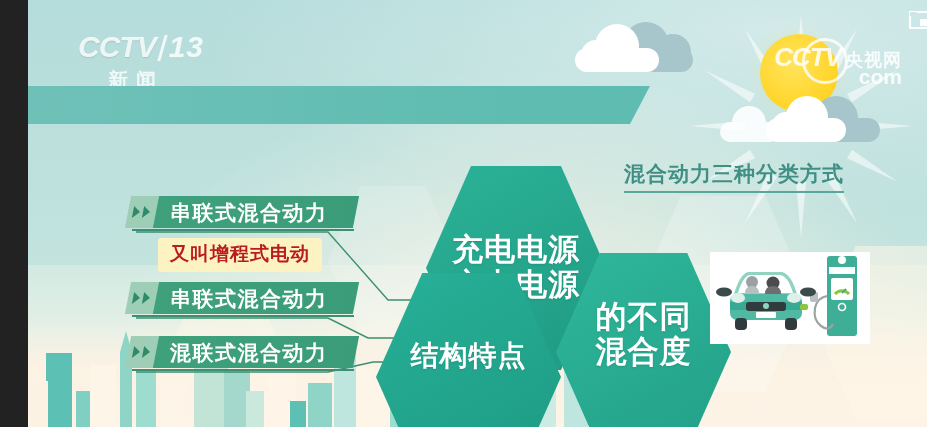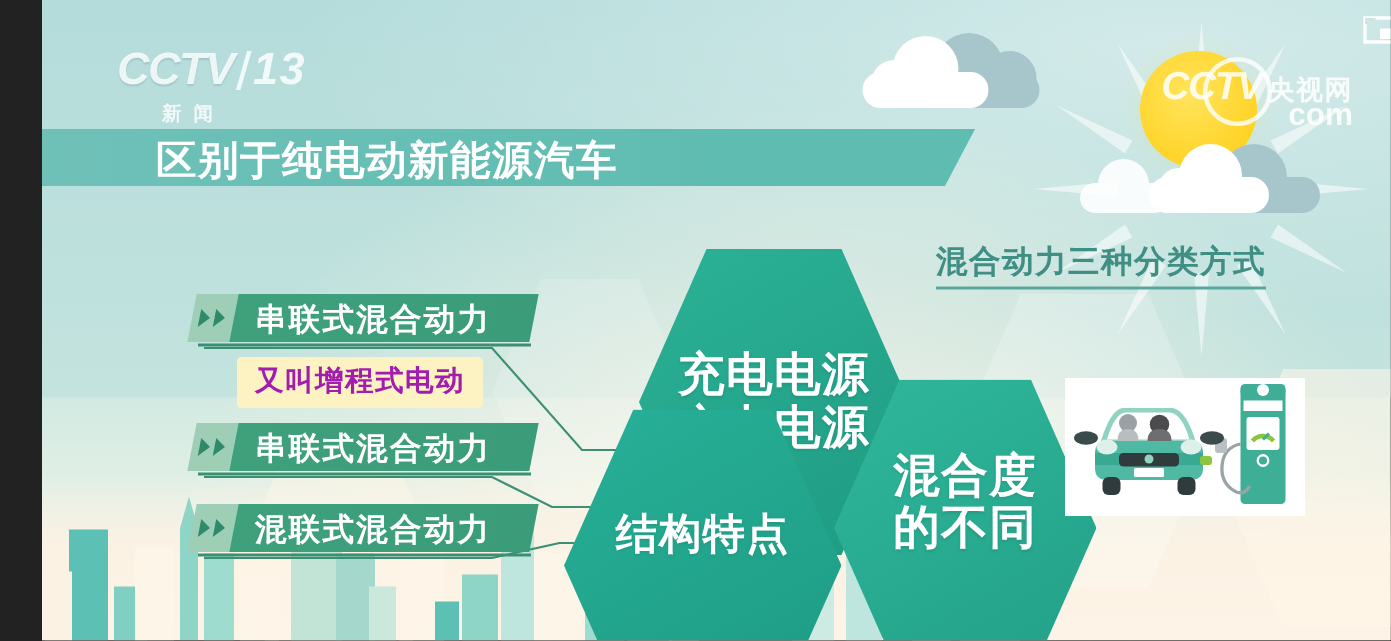--- a/index.html
+++ b/index.html
@@ -77,21 +77,21 @@
   }
   .cctv-logo .num {
     font-size: 30px; font-weight: bold; font-style: italic;
   }
   .cctv-logo .slash {
     display:inline-block; transform: skewX(-16deg);
     border-left: 3px solid rgba(255,255,255,0.82);
     height: 26px; margin: 0 5px; vertical-align: -4px;
   }
   .cctv-logo .xw {
-    font-size: 13px; font-weight: bold; letter-spacing: 8px;
+    font-size: 20px; font-weight: bold; letter-spacing: 8px;
     margin-top: 3px; margin-left: 30px; color: rgba(255,255,255,0.80);
   }
 
   
   .wm {
     position: absolute; right: 42px; top: 44px;
     color: rgba(255,255,255,0.85);
     text-align: right;
     line-height: 1;
   }
@@ -166,21 +166,21 @@
   .lbl-underline {
     position: absolute; left: 10px; height: 2px; background: #3b8f72;
   }
 
   .note-chip {
     position: absolute;
     background: #fdf3c2; border-radius: 3px;
     padding: 3px 12px 5px 12px;
   }
   .note-chip .note-text {
-    font-size: 19px; font-weight: bold; color: #a21caf;
+    font-size: 19px; font-weight: bold; color: #b91c1c;
     letter-spacing: 1px; white-space: nowrap;
   }
 
   
   .conn { position: absolute; stroke: #3b8f72; stroke-width: 1.4; fill: none; }
 
   
   .hex {
     position: absolute;
     clip-path: polygon(25% 0%, 75% 0%, 100% 50%, 75% 100%, 25% 100%, 0% 50%);
@@ -302,21 +302,20 @@
 
   <div class="pip-icon">
     <svg width="24" height="20" viewBox="0 0 24 20">
       <path d="M2 2 H22 V18 H2 Z" fill="none" stroke="#ffffff" stroke-width="2.2"></path>
       <rect x="12" y="9" width="8" height="7" fill="#ffffff"></rect>
       <rect x="2" y="2" width="7" height="4" fill="#cfe6e4"></rect>
     </svg>
   </div>
 
   <div class="headline-band"></div>
-  <div class="headline-1">区别于纯电动新能源汽车</div>
 
   <div class="subhead">混合动力三种分类方式</div>
 
   <svg style="position:absolute; left:0; top:0; width:927px; height:427px; pointer-events:none;">
     <path class="conn" d="M108 232 L300 232 L360 300 L400 300"></path>
     <path class="conn" d="M108 318 L300 318 L340 338 L400 338"></path>
     <path class="conn" d="M108 372 L300 372 L345 362 L400 362"></path>
   </svg>
 
   <div class="lbl-row" style="left:100px; top:196px; width:230px;">
@@ -355,22 +354,22 @@
 
   <div class="hex" style="left:398px; top:166px; width:180px; height:204px; background:linear-gradient(150deg,#2bb296 0%,#1f9b83 100%);">
     <div class="hex-label" style="font-size:31px;">
       <div>充电电源</div>
       <div>充电电源</div>
     </div>
   </div>
 
   <div class="hex" style="left:528px; top:253px; width:175px; height:198px; background:linear-gradient(150deg,#2fb79b 0%,#22a087 100%);">
     <div class="hex-label" style="font-size:31px; margin-top:-34px;">
+      <div>的不同</div>
       <div>混合度</div>
-      <div>的不同</div>
     </div>
   </div>
 
   <div class="hex" style="left:348px; top:273px; width:185px; height:208px; background:linear-gradient(150deg,#28b098 0%,#1d9a82 100%);">
     <div class="hex-label" style="font-size:28px; margin-top:-42px;">
       <div>结构特点</div>
     </div>
   </div>
 
   <div class="illus">

